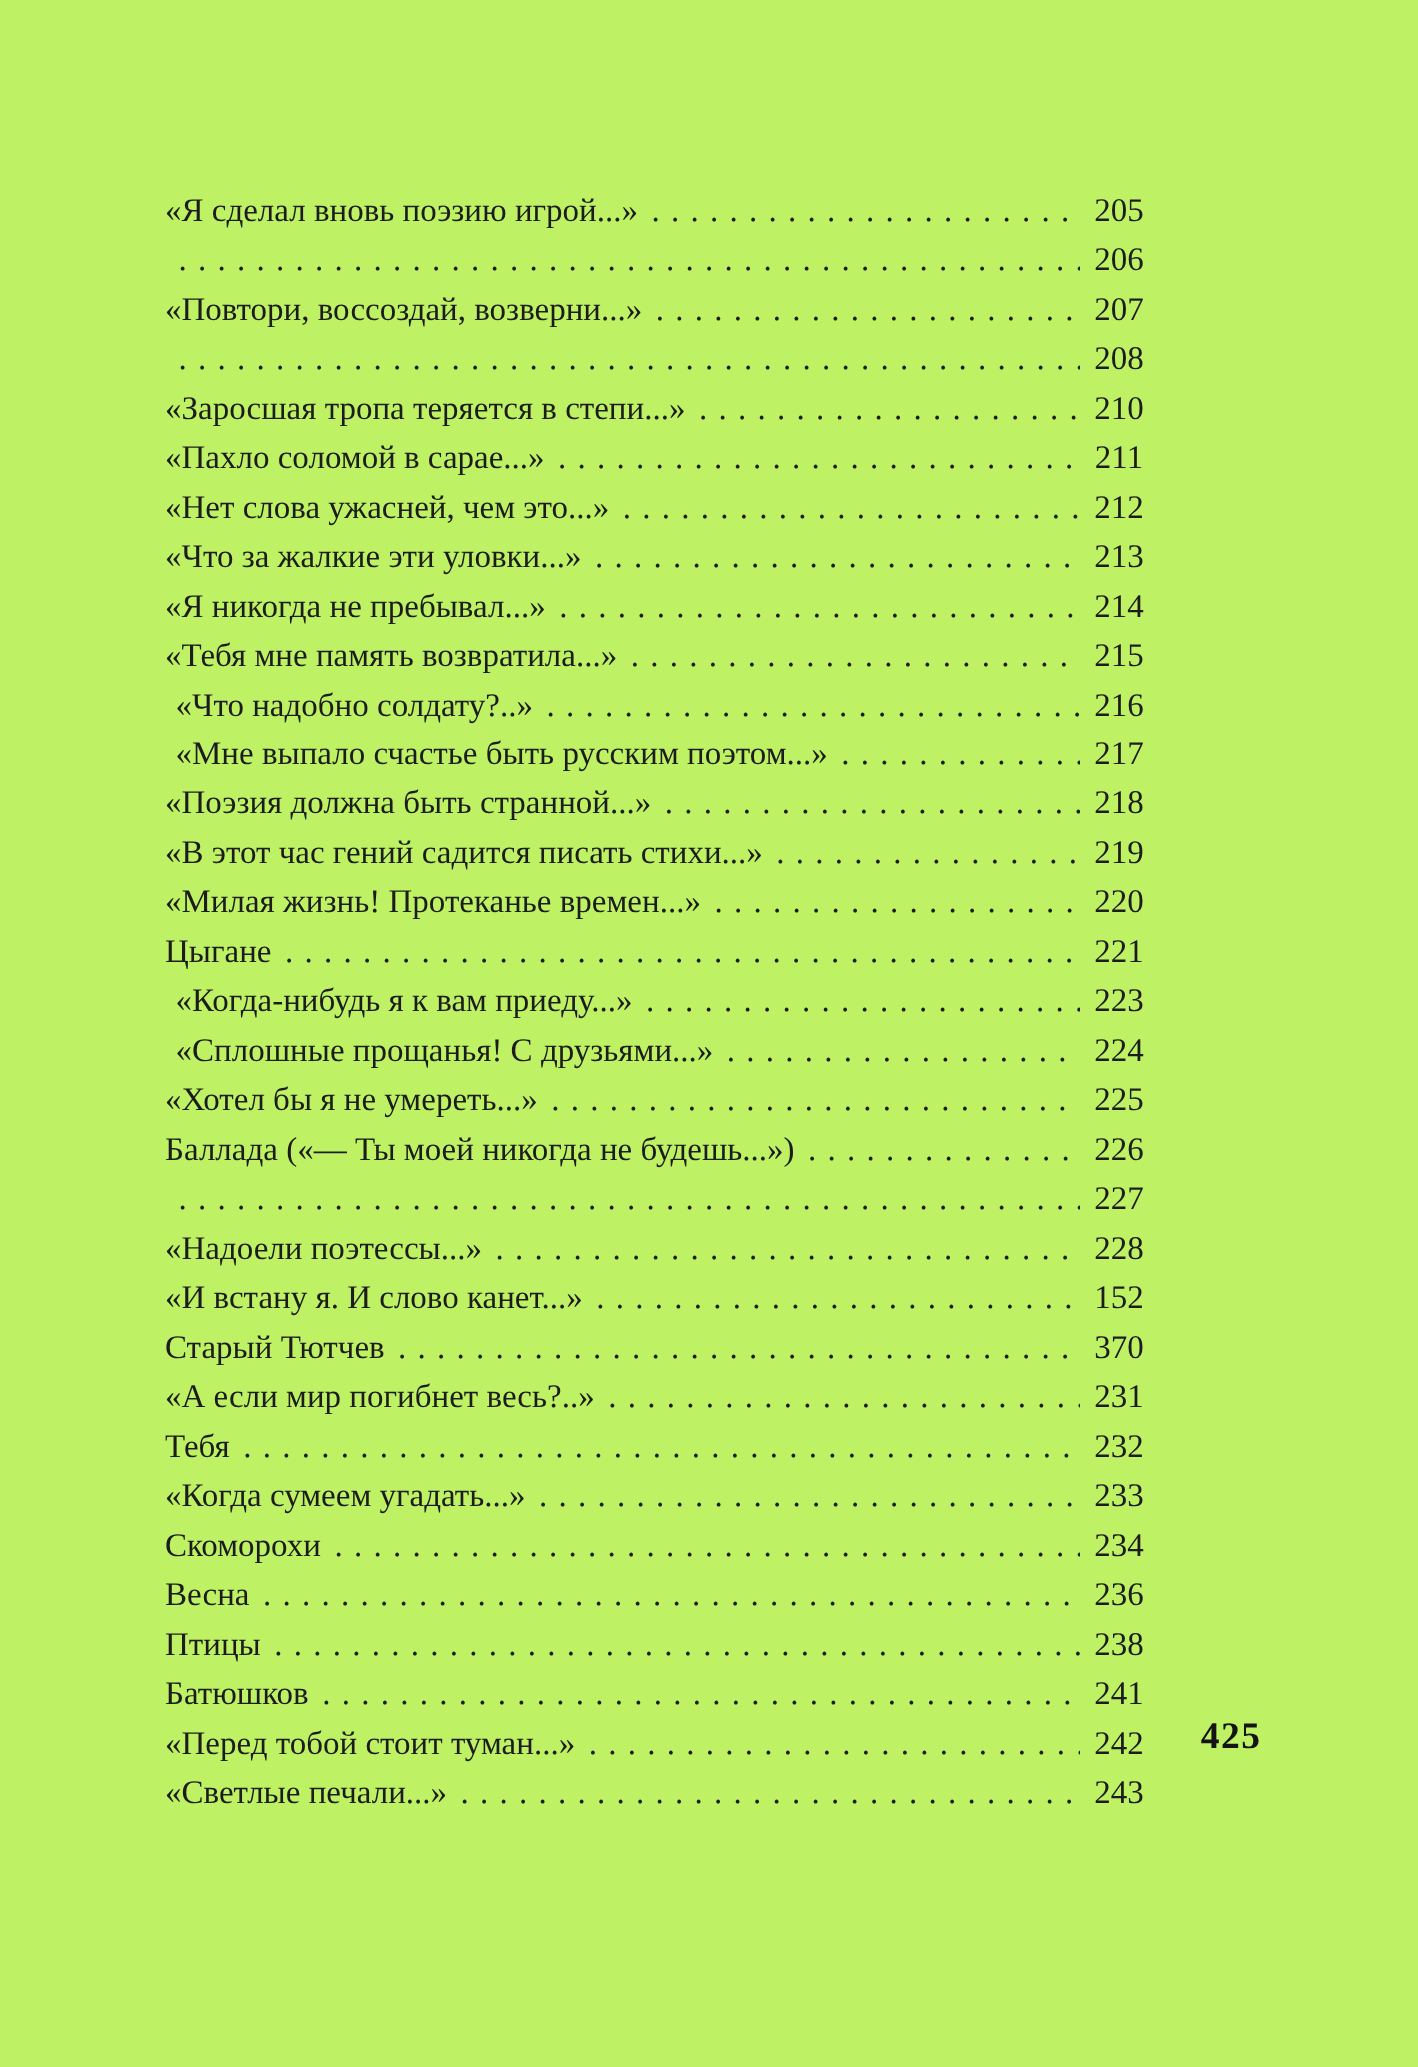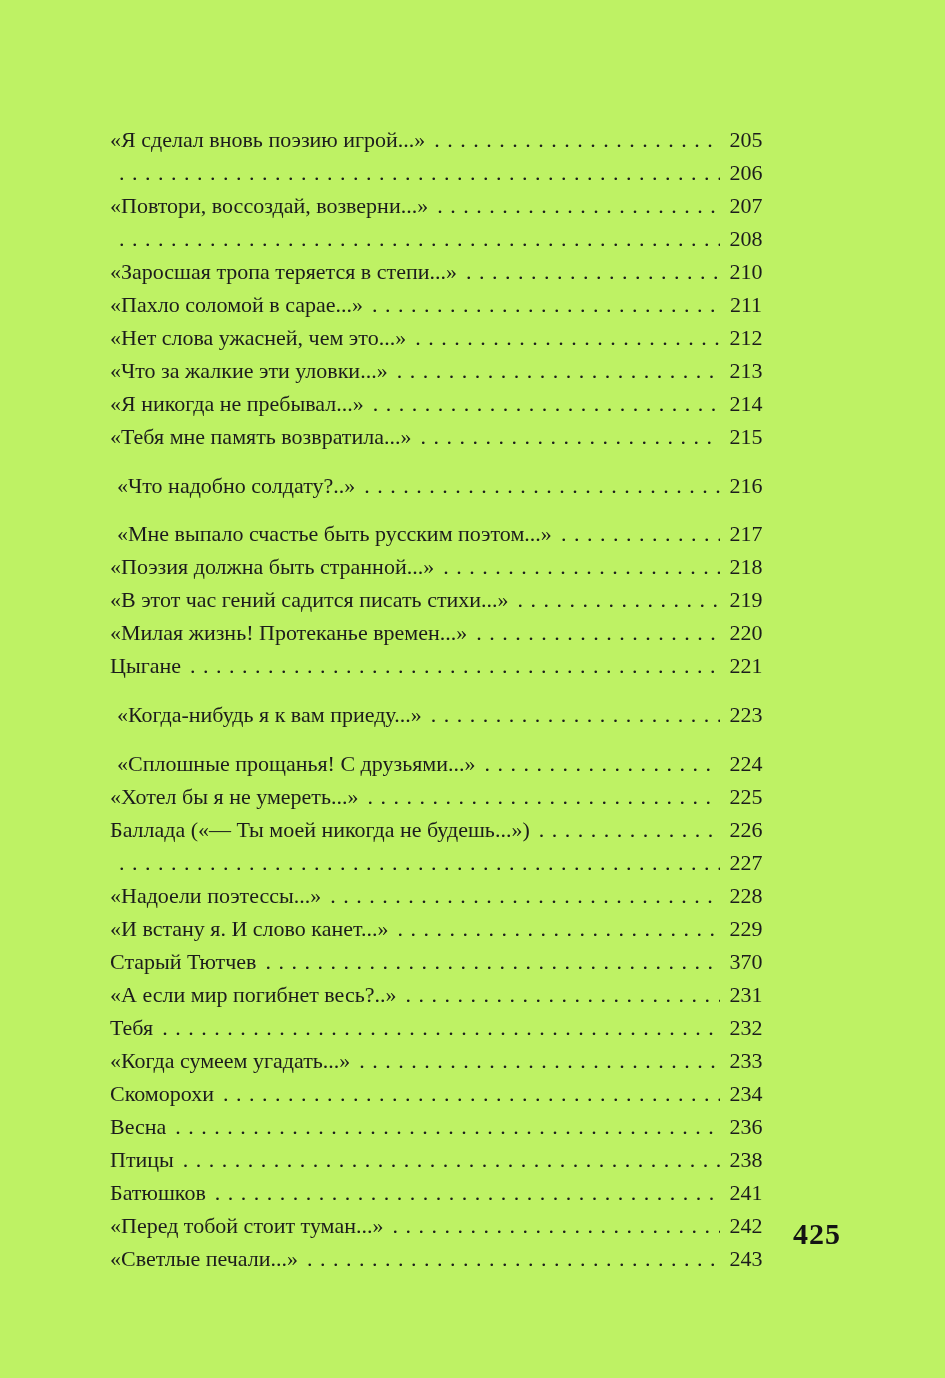--- a/index.html
+++ b/index.html
@@ -24,43 +24,42 @@
   }
   .toc-row {
     display: flex;
     align-items: baseline;
     line-height: 32.95px;
     font-size: 22px;
     white-space: nowrap;
   }
   .toc-row.indent .toc-title {
     padding-left: 7px;
-    margin-top: 16px;
   }
   .toc-title {
     flex: 0 0 auto;
   }
   .toc-dots {
     flex: 1 1 auto;
     overflow: hidden;
     white-space: nowrap;
     margin: 0 8px 0 9px;
     letter-spacing: 1px;
     color: #1c1c1c;
   }
   .toc-page {
     flex: 0 0 auto;
     min-width: 36px;
     text-align: center;
   }
   .folio {
     position: absolute;
     right: 104px;
-    top: 1217px;
-    font-size: 30px;
+    top: 1144px;
+    font-size: 25px;
     font-weight: bold;
     letter-spacing: 1px;
     color: #141414;
   }
 </style>
 </head>
 <body>
 
 <div class="page">
 
@@ -190,21 +189,21 @@
 
   <div class="toc-row">
     <span class="toc-title">«Надоели поэтессы...»</span>
     <span class="toc-dots">. . . . . . . . . . . . . . . . . . . . . . . . . . . . . . . . . . . . . . . . . . . . . . . . . . . . . . . . . . . . . . . . . . . . . . . . . . . . . . . . . . . . . . . . . . . . . . . . . . . . . . . . . . . . . . . . . . . . . . . . </span>
     <span class="toc-page">228</span>
   </div>
 
   <div class="toc-row">
     <span class="toc-title">«И встану я. И слово канет...»</span>
     <span class="toc-dots">. . . . . . . . . . . . . . . . . . . . . . . . . . . . . . . . . . . . . . . . . . . . . . . . . . . . . . . . . . . . . . . . . . . . . . . . . . . . . . . . . . . . . . . . . . . . . . . . . . . . . . . . . . . . . . . . . . . . . . . . </span>
-    <span class="toc-page">229</span>
+    <span class="toc-page">152</span>
   </div>
 
   <div class="toc-row">
     <span class="toc-title">Старый Тютчев</span>
     <span class="toc-dots">. . . . . . . . . . . . . . . . . . . . . . . . . . . . . . . . . . . . . . . . . . . . . . . . . . . . . . . . . . . . . . . . . . . . . . . . . . . . . . . . . . . . . . . . . . . . . . . . . . . . . . . . . . . . . . . . . . . . . . . . </span>
     <span class="toc-page">370</span>
   </div>
 
   <div class="toc-row">
     <span class="toc-title">«А если мир погибнет весь?..»</span>

